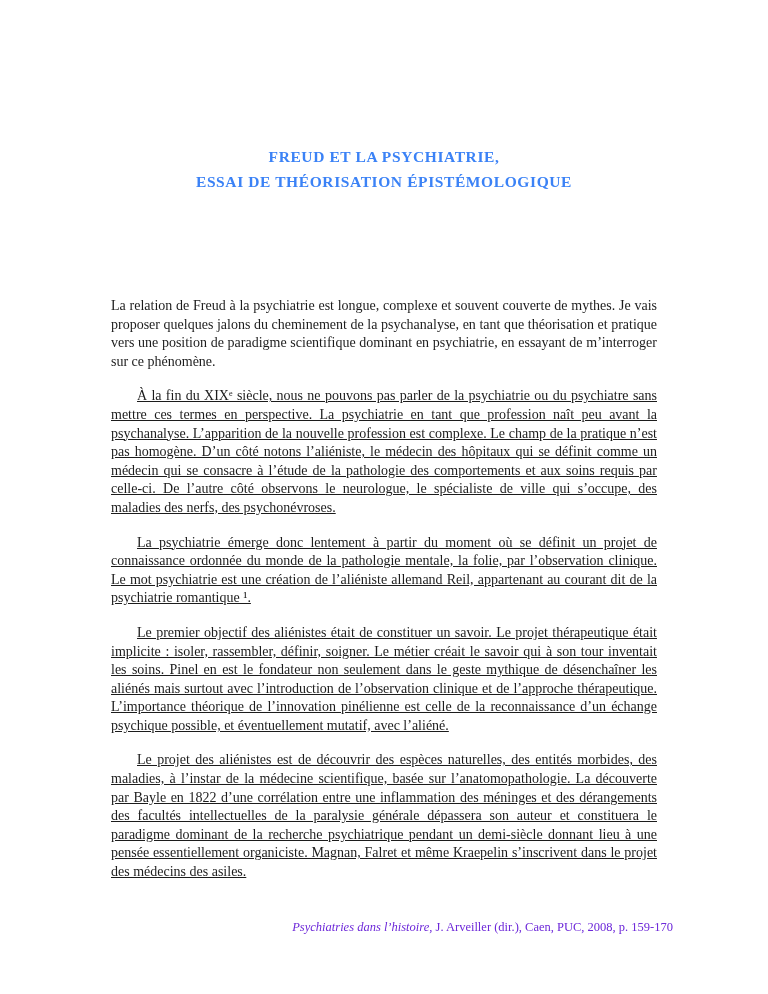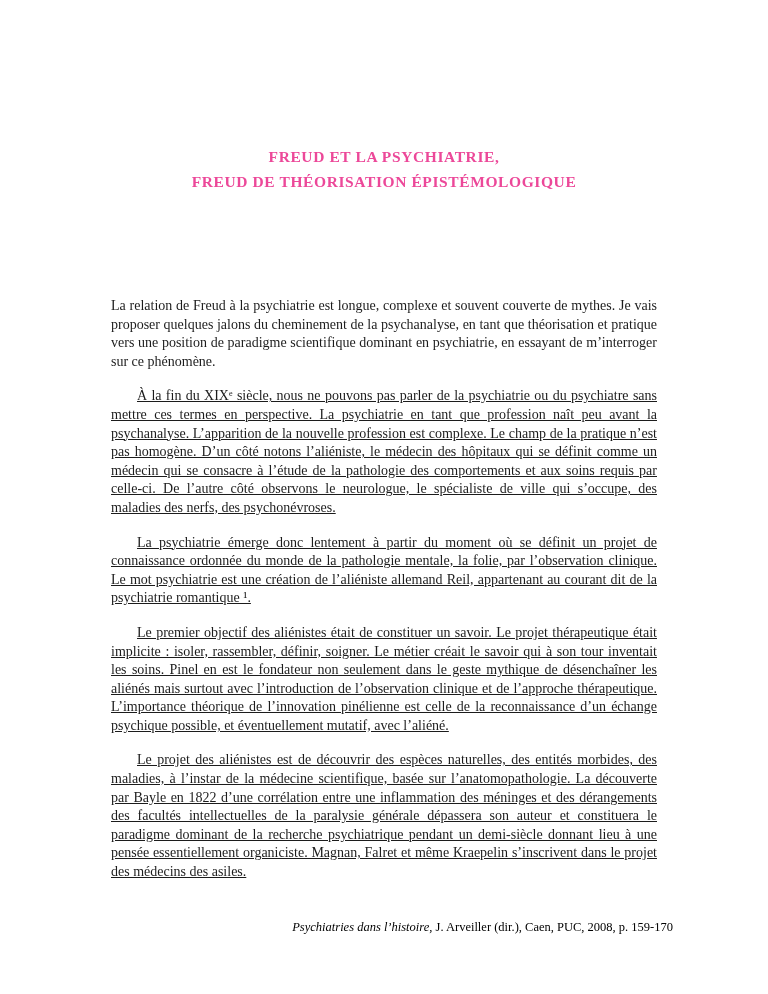--- a/index.html
+++ b/index.html
@@ -20,21 +20,21 @@
     position: absolute;
     top: 144px;
     left: 0;
     right: 0;
     margin: 0;
     text-align: center;
     font-size: 15.5px;
     font-weight: bold;
     letter-spacing: 0.6px;
     line-height: 25px;
-    color: #ec4899;
+    color: #3b82f6;
   }
   .title-line {
     display: block;
   }
   .body-text {
     position: absolute;
     top: 281px;
     left: 95px;
     width: 578px;
     font-size: 14px;
@@ -70,34 +70,34 @@
     display: inline-block;
     width: 34px;
   }
   .footer {
     position: absolute;
     top: 920px;
     left: 95px;
     width: 578px;
     text-align: right;
     font-size: 12.5px;
-    color: #000000;
+    color: #6d28d9;
   }
   .footer-italic {
     font-style: italic;
   }
 </style>
 </head>
 <body>
 
 <div class="page">
 
   <h1 class="title">
     <span class="title-line">FREUD ET LA PSYCHIATRIE,</span>
-    <span class="title-line">FREUD DE THÉORISATION ÉPISTÉMOLOGIQUE</span>
+    <span class="title-line">ESSAI DE THÉORISATION ÉPISTÉMOLOGIQUE</span>
   </h1>
 
   <div class="body-text">
     <p class="para">La relation de Freud à la psychiatrie est longue, complexe et souvent couverte de mythes. Je vais proposer quelques jalons du cheminement de la psychanalyse, en tant que théorisation et pratique vers une position de paradigme scientifique dominant en psychiatrie, en essayant de m’interroger sur ce phénomène.</p>
     <p class="para indent">À la fin du XIXᵉ siècle, nous ne pouvons pas parler de la psychiatrie ou du psychiatre sans mettre ces termes en perspective. La psychiatrie en tant que profession naît peu avant la psychanalyse. L’apparition de la nouvelle profession est complexe. Le champ de la pratique n’est pas homogène. D’un côté notons l’aliéniste, le médecin des hôpitaux qui se définit comme un médecin qui se consacre à l’étude de la pathologie des comportements et aux soins requis par celle-ci. De l’autre côté observons le neurologue, le spécialiste de ville qui s’occupe, des maladies des nerfs, des psychonévroses.</p>
     <p class="para indent">La psychiatrie émerge donc lentement à partir du moment où se définit un projet de connaissance ordonnée du monde de la pathologie mentale, la folie, par l’observation clinique. Le mot psychiatrie est une création de l’aliéniste allemand Reil, appartenant au courant dit de la psychiatrie romantique ¹.</p>
     <p class="para indent">Le premier objectif des aliénistes était de constituer un savoir. Le projet thérapeutique était implicite : isoler, rassembler, définir, soigner. Le métier créait le savoir qui à son tour inventait les soins. Pinel en est le fondateur non seulement dans le geste mythique de désenchaîner les aliénés mais surtout avec l’introduction de l’observation clinique et de l’approche thérapeutique. L’importance théorique de l’innovation pinélienne est celle de la reconnaissance d’un échange psychique possible, et éventuellement mutatif, avec l’aliéné.</p>
     <p class="para indent">Le projet des aliénistes est de découvrir des espèces naturelles, des entités morbides, des maladies, à l’instar de la médecine scientifique, basée sur l’anatomopathologie. La découverte par Bayle en 1822 d’une corrélation entre une inflammation des méninges et des dérangements des facultés intellectuelles de la paralysie générale dépassera son auteur et constituera le paradigme dominant de la recherche psychiatrique pendant un demi-siècle donnant lieu à une pensée essentiellement organiciste. Magnan, Falret et même Kraepelin s’inscrivent dans le projet des médecins des asiles.</p>
   </div>
 

